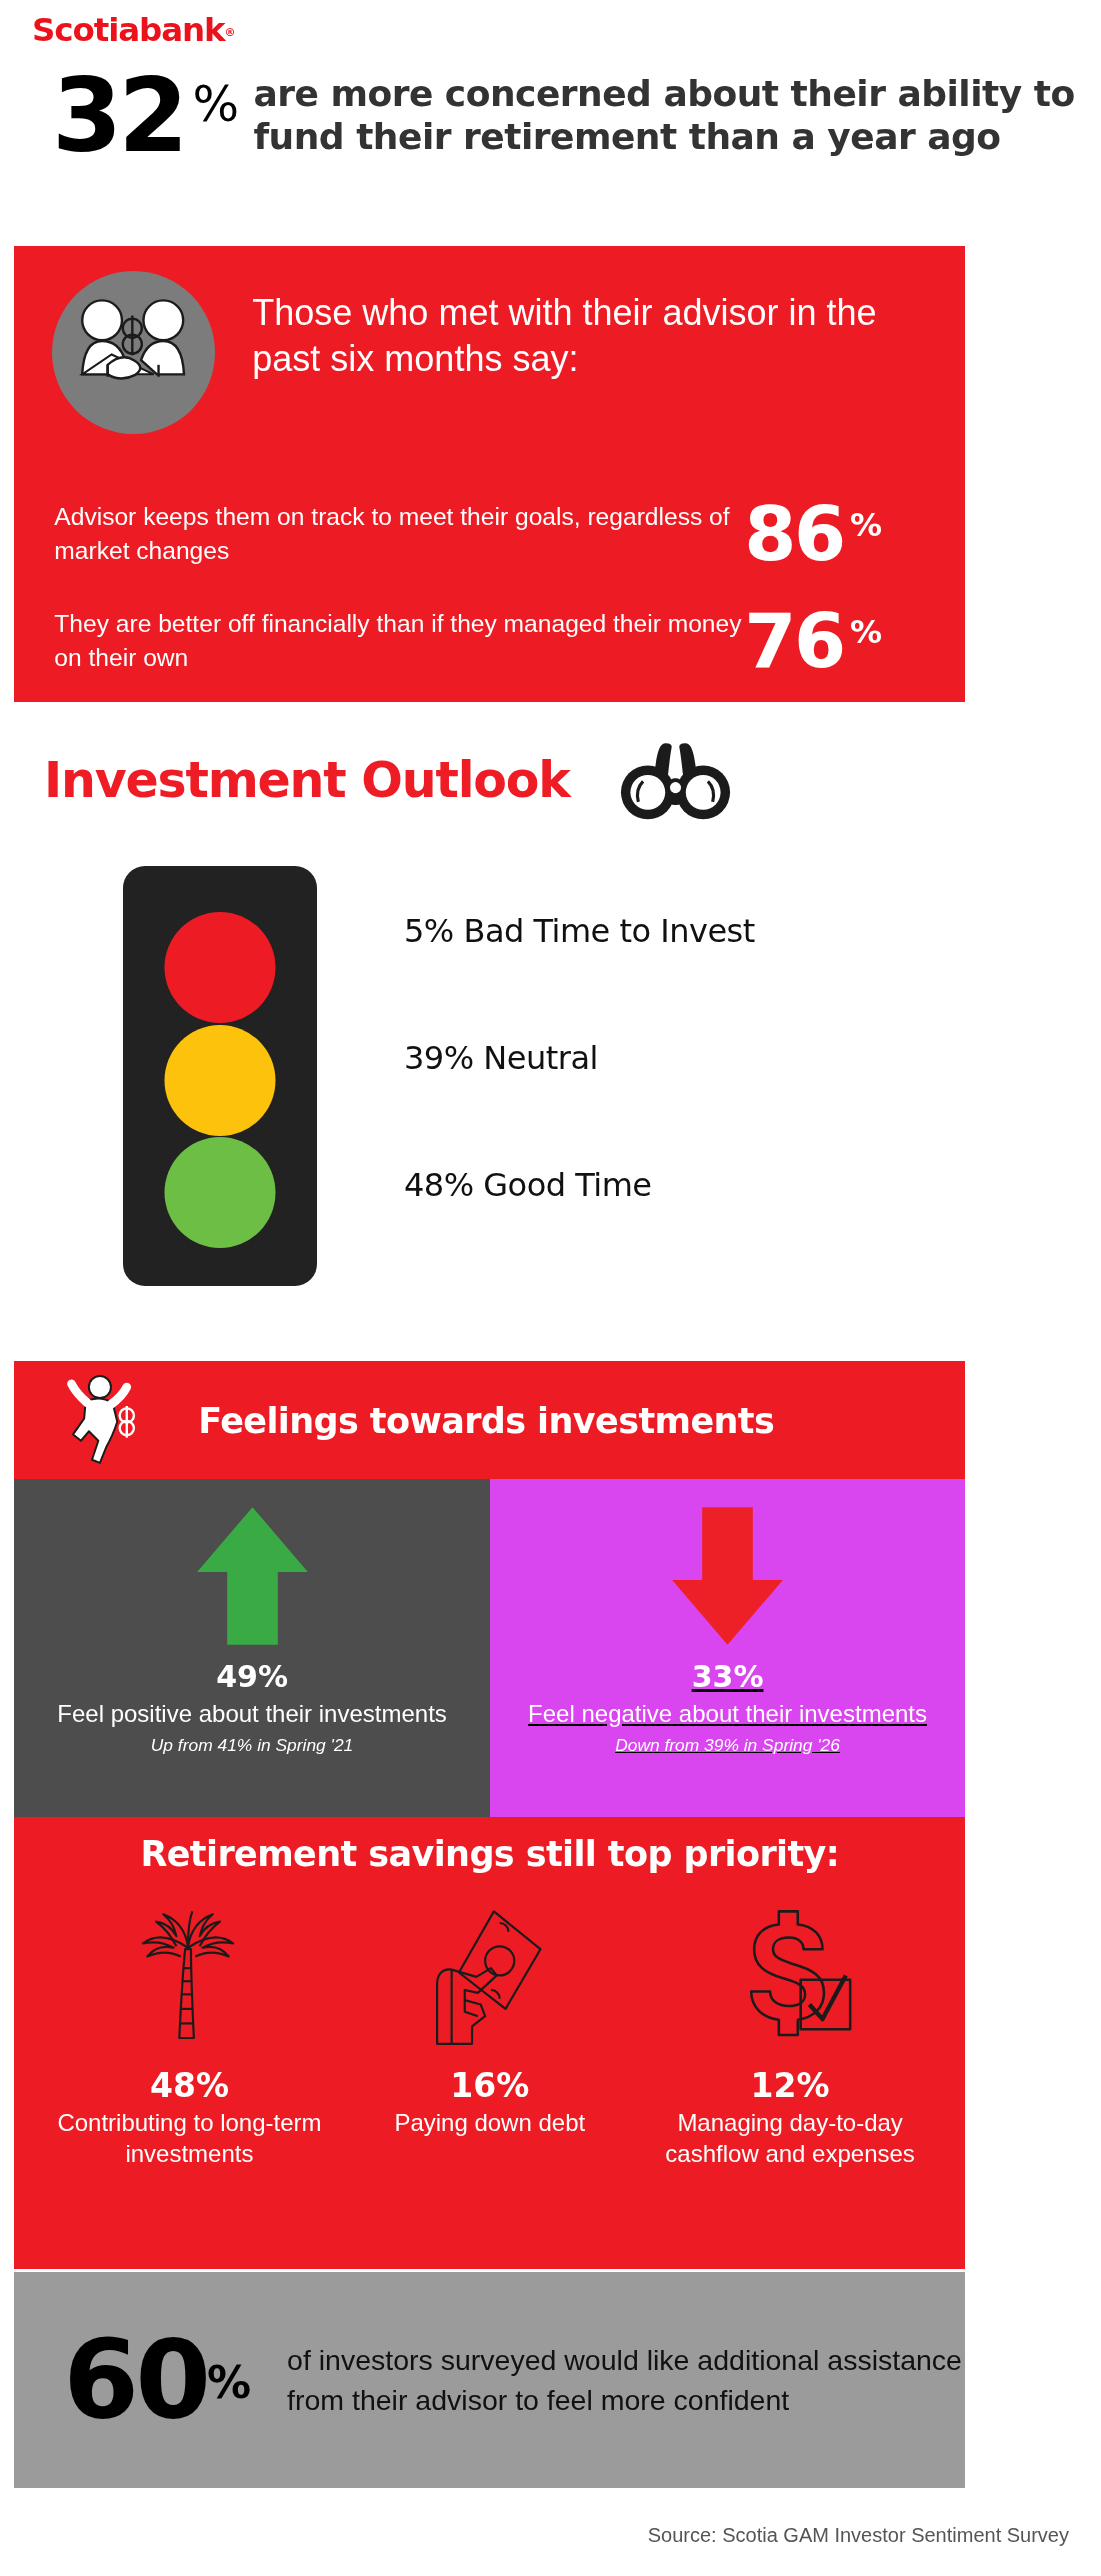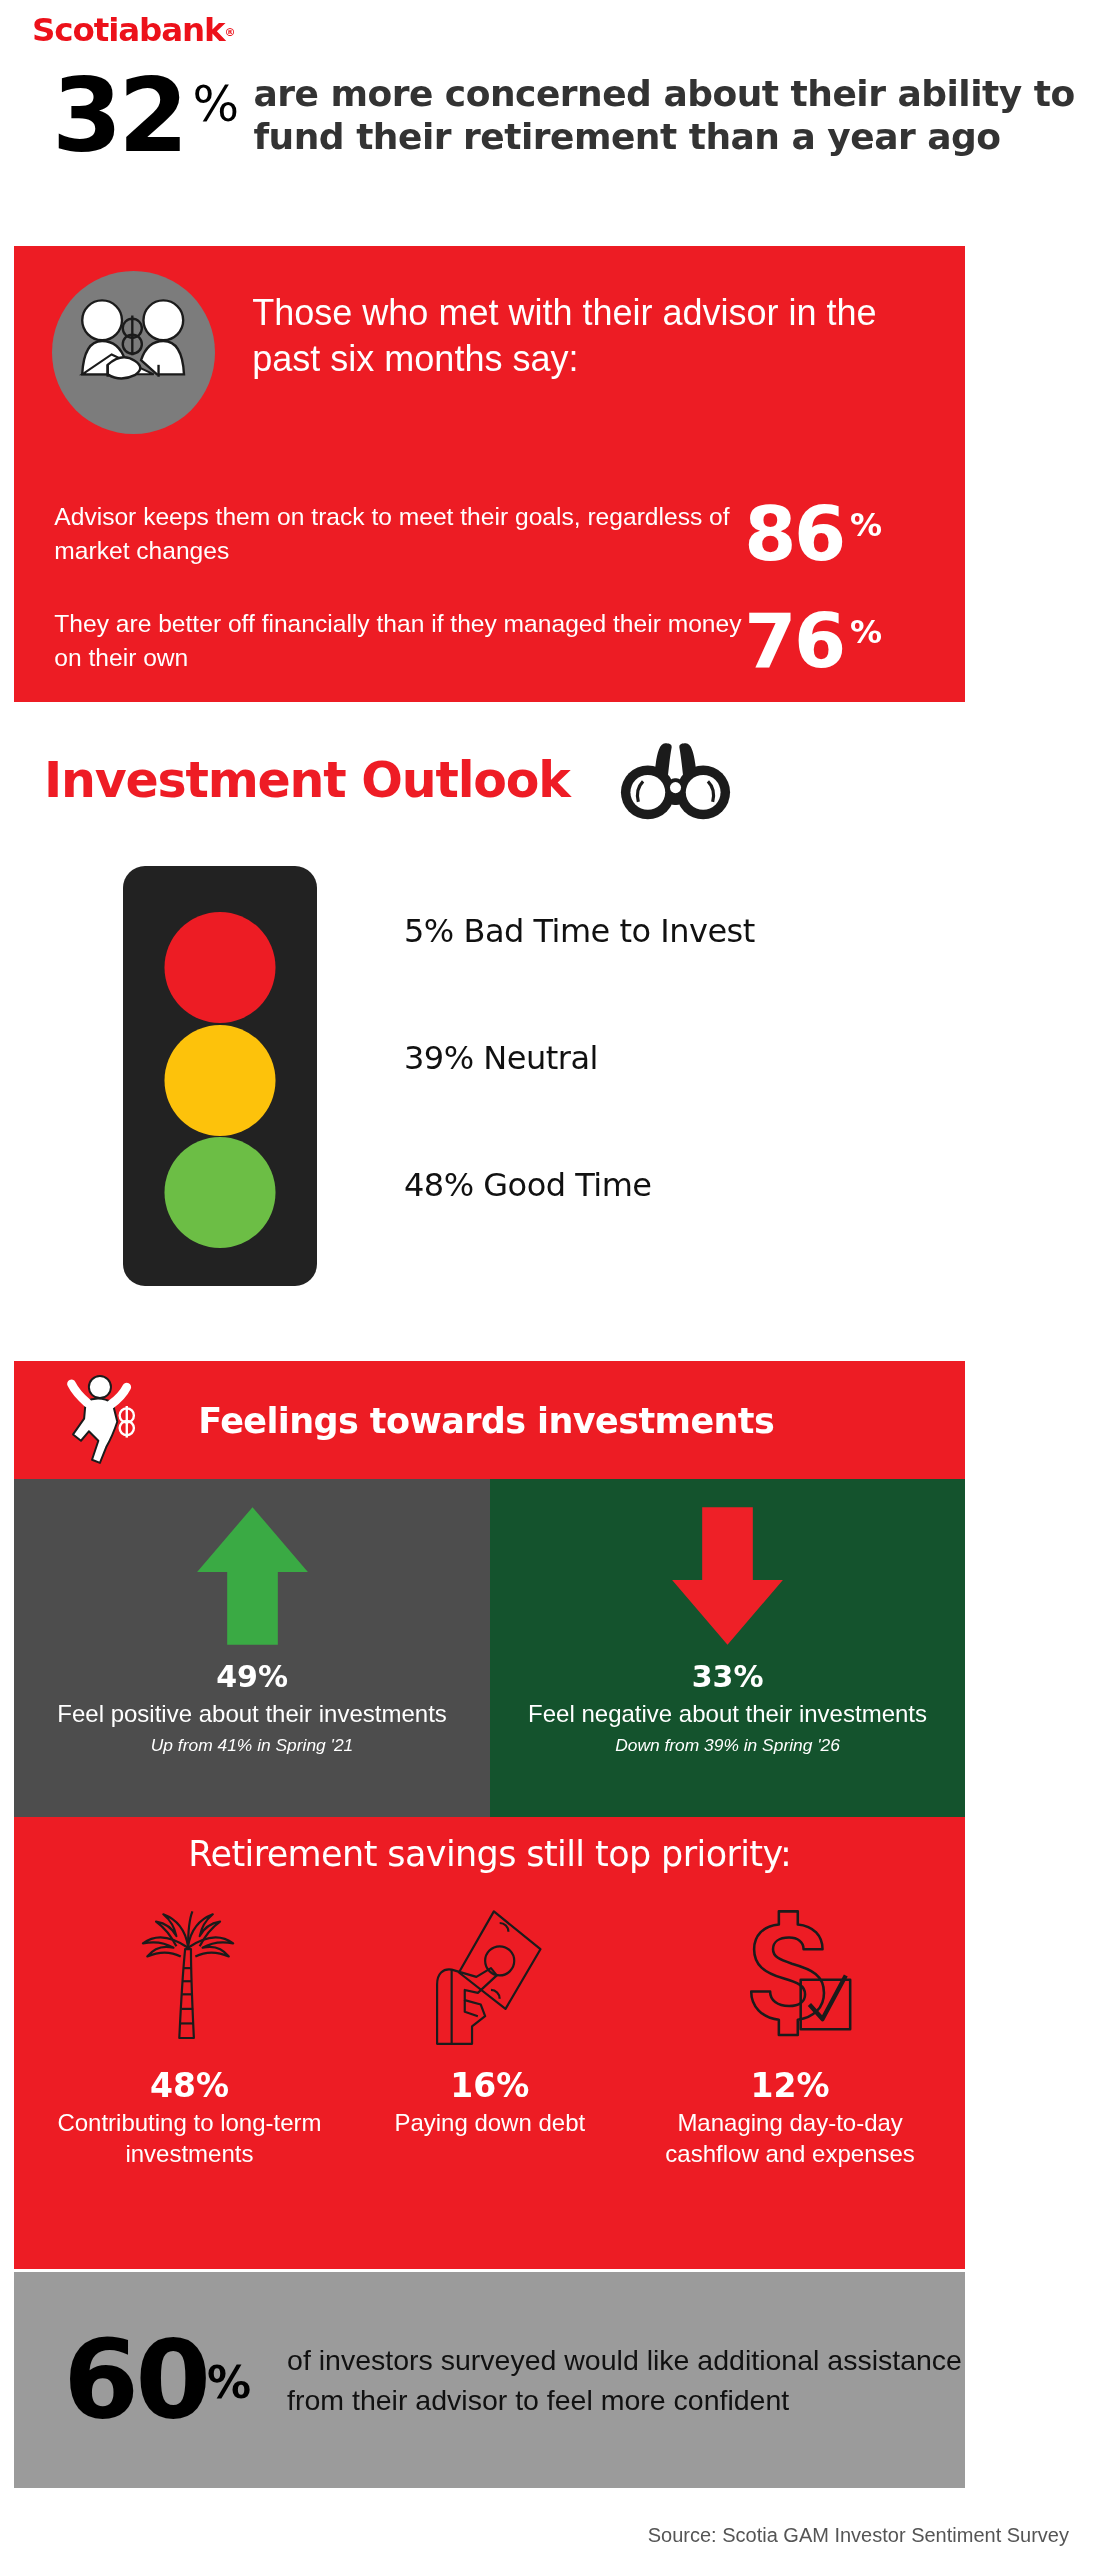--- a/index.html
+++ b/index.html
@@ -107,34 +107,34 @@
   }
   .feelings-person { margin-left:48px; width:79px; height:94px; }
   .feelings-title {
     margin-left:38px; color:#ffffff;
     font-family:"DejaVu Sans", sans-serif; font-weight:700;
     font-size:35px; letter-spacing:-0.6px;
   }
   .feelings-cols { position:absolute; left:14.3px; top:1479px; width:951px; height:349px; display:flex; }
   .feelings-col { width:50%; position:relative; padding-top:25px; text-align:center; }
   .feelings-col.positive { background:#4d4d4d; }
-  .feelings-col.negative { background:#14532d; }
+  .feelings-col.negative { background:#d946ef;text-decoration:underline; }
   .arrow-svg { width:127px; height:144px; }
   .feelings-num {
     margin-top:8px; color:#ffffff;
     font-family:"DejaVu Sans", sans-serif; font-weight:700; font-size:30px;
   }
   .feelings-desc { margin-top:4px; color:#ffffff; font-size:24px; line-height:1.3; font-weight:300; }
   .feelings-sub { margin-top:5.6px; color:#ffffff; font-size:17.4px; font-style:italic; font-weight:300; }
 
   
   .retire { position:absolute; left:14.3px; top:1817px; width:951px; height:452px; background:#ed1c24; }
   .retire-title {
     padding-top:17.4px; text-align:center; color:#ffffff;
-    font-family:"DejaVu Sans", sans-serif; font-weight:400;
+    font-family:"DejaVu Sans", sans-serif; font-weight:700;
     font-size:35px; letter-spacing:-0.6px;
   }
   .retire-cols { display:flex; margin-top:22px; padding:0 25px; }
   .retire-col { flex:1; text-align:center; padding:0 11px; }
   .retire-icon { height:155px; display:flex; align-items:flex-end; justify-content:center; }
   .retire-num {
     margin-top:14.3px; color:#ffffff;
     font-family:"DejaVu Sans", sans-serif; font-weight:700; font-size:33px;
   }
   .retire-label { margin-top:3.2px; color:#ffffff; font-size:24px; line-height:1.28; font-weight:300; }

